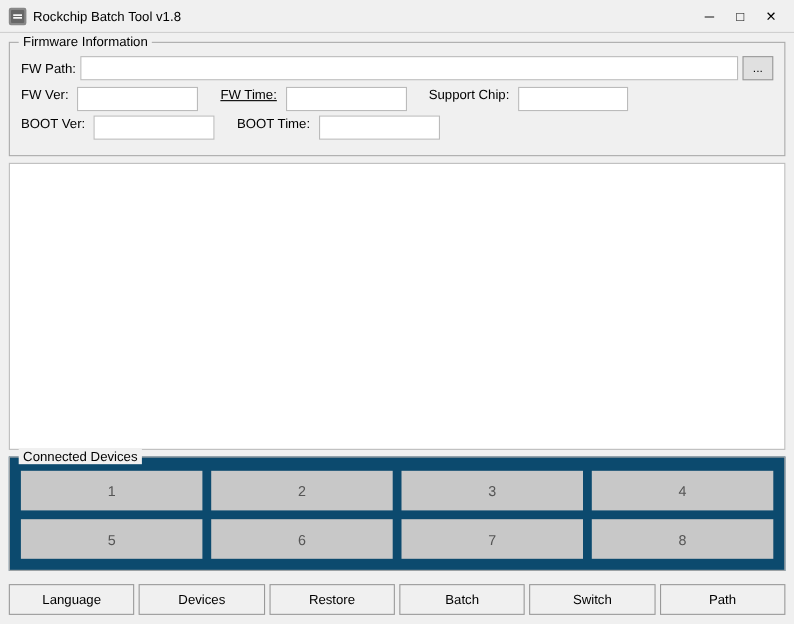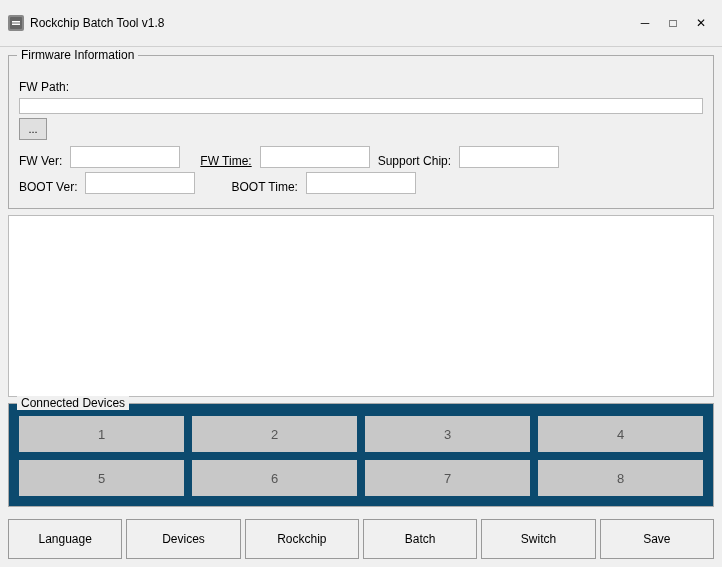--- a/index.html
+++ b/index.html
@@ -13,21 +13,21 @@
       display: flex;
       flex-direction: column;
     }
 
     
     .title-bar {
       background: #f0f0f0;
       display: flex;
       align-items: center;
       padding: 8px 8px;
-      height: 47px;
+      height: 30px;
       border-bottom: 1px solid #d0d0d0;
       flex-shrink: 0;
     }
     .title-bar-icon {
       width: 16px;
       height: 16px;
       margin-right: 6px;
       background: #888;
       border-radius: 2px;
       display: flex;
@@ -64,38 +64,38 @@
       padding: 8px;
       display: flex;
       flex-direction: column;
       gap: 6px;
       overflow: hidden;
     }
 
     
     .group-box {
       border: 1px solid #aaa;
-      padding: 24px 10px 10px;
+      padding: 12px 10px 10px;
       position: relative;
       background: #f0f0f0;
     }
     .group-box-title {
       position: absolute;
       top: -8px;
       left: 8px;
       background: #f0f0f0;
       padding: 0 4px;
       font-size: 12px;
     }
 
     .fw-row {
       display: flex;
+      align-items: center;
       margin-bottom: 6px;
       gap: 4px;
-      flex-direction: column;
     }
     .fw-label {
       font-size: 12px;
       white-space: nowrap;
     }
     .fw-input {
       height: 22px;
       border: 1px solid #bbb;
       background: white;
       outline: none;
@@ -112,21 +112,21 @@
       border: 1px solid #999;
       cursor: pointer;
       font-size: 11px;
       display: flex;
       align-items: center;
       justify-content: center;
     }
 
     .fw-details-row {
       display: flex;
-      align-items: flex-end;
+      align-items: flex-start;
       gap: 8px;
       margin-bottom: 4px;
     }
     .fw-details-row .fw-input { width: 110px; }
 
     
     .log-area {
       flex: 1;
       border: 1px solid #bbb;
       background: white;
@@ -163,21 +163,21 @@
     
     .bottom-bar {
       display: flex;
       gap: 4px;
       padding: 4px 8px 8px;
       flex-shrink: 0;
       justify-content: space-between;
     }
     .action-btn {
       flex: 1;
-      height: 40px;
+      height: 28px;
       background: #f0f0f0;
       border: 1px solid #999;
       cursor: pointer;
       font-size: 12px;
     }
   </style>
 </head>
 <body>
 
 <div class="title-bar">
@@ -205,28 +205,28 @@
       <span class="fw-label">FW Path:</span>
       <input type="text" class="fw-input fw-path-input" value="" style="">
       <button class="browse-btn">...</button>
     </div>
 
     <div class="fw-details-row">
       <span class="fw-label">FW Ver:</span>
       <input type="text" class="fw-input" value="" style="width: 110px;">
       <span class="fw-label" style="margin-left:12px;text-decoration:underline;">FW Time:</span>
       <input type="text" class="fw-input" value="" style="width: 110px;">
-      <span class="fw-label" style="">Support Chip:</span>
+      <span class="fw-label" style="margin-left:12px;">Support Chip:</span>
       <input type="text" class="fw-input" value="" style="width: 100px;">
     </div>
 
     <div class="fw-details-row">
       <span class="fw-label">BOOT Ver:</span>
       <input type="text" class="fw-input" value="" style="width: 110px;">
-      <span class="fw-label" style="margin-left:28px;">BOOT Time:</span>
+      <span class="fw-label" style="margin-left:12px;">BOOT Time:</span>
       <input type="text" class="fw-input" value="" style="width: 110px;">
     </div>
   </div>
 
   <div class="log-area"></div>
 
   <div class="devices-group">
     <span class="group-box-title">Connected Devices</span>
     <div class="device-grid">
       <button class="device-btn">1</button>
@@ -238,17 +238,17 @@
       <button class="device-btn">7</button>
       <button class="device-btn">8</button>
     </div>
   </div>
 
 </div>
 
 <div class="bottom-bar">
   <button class="action-btn">Language</button>
   <button class="action-btn">Devices</button>
-  <button class="action-btn">Rockchip</button>
+  <button class="action-btn">Restore</button>
   <button class="action-btn">Batch</button>
   <button class="action-btn">Switch</button>
-  <button class="action-btn">Save</button>
+  <button class="action-btn">Path</button>
 </div>
 
 </body></html>

